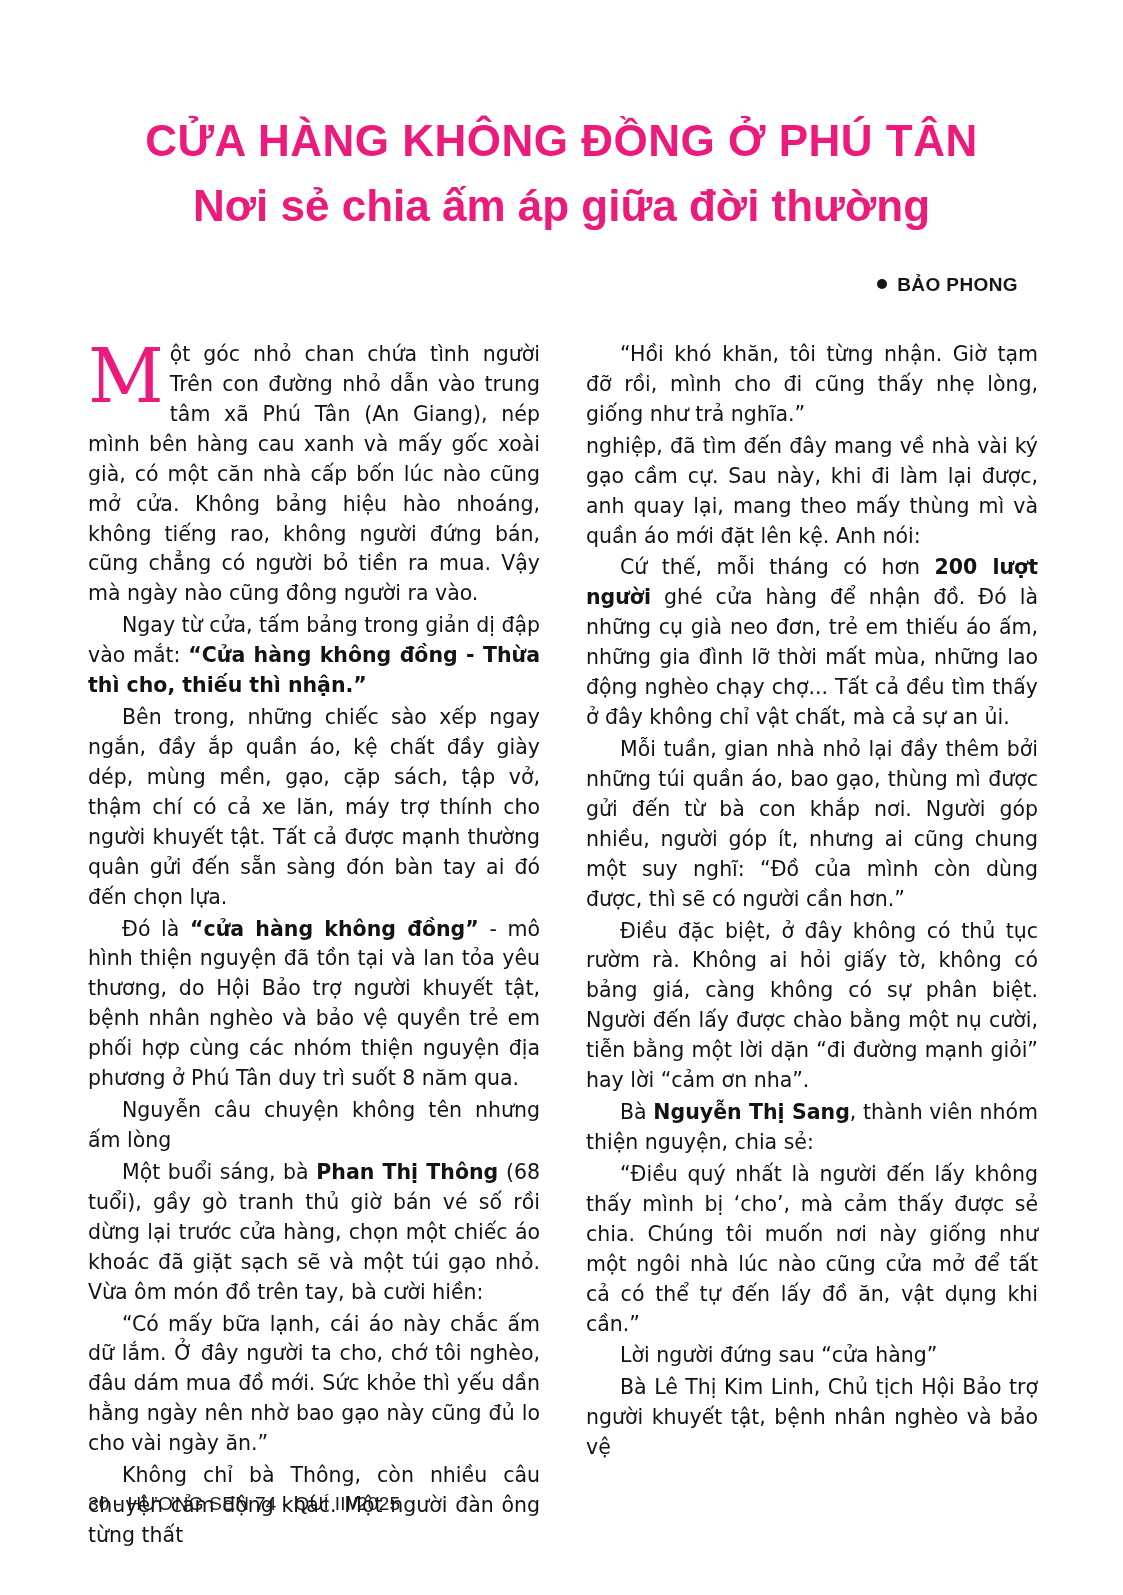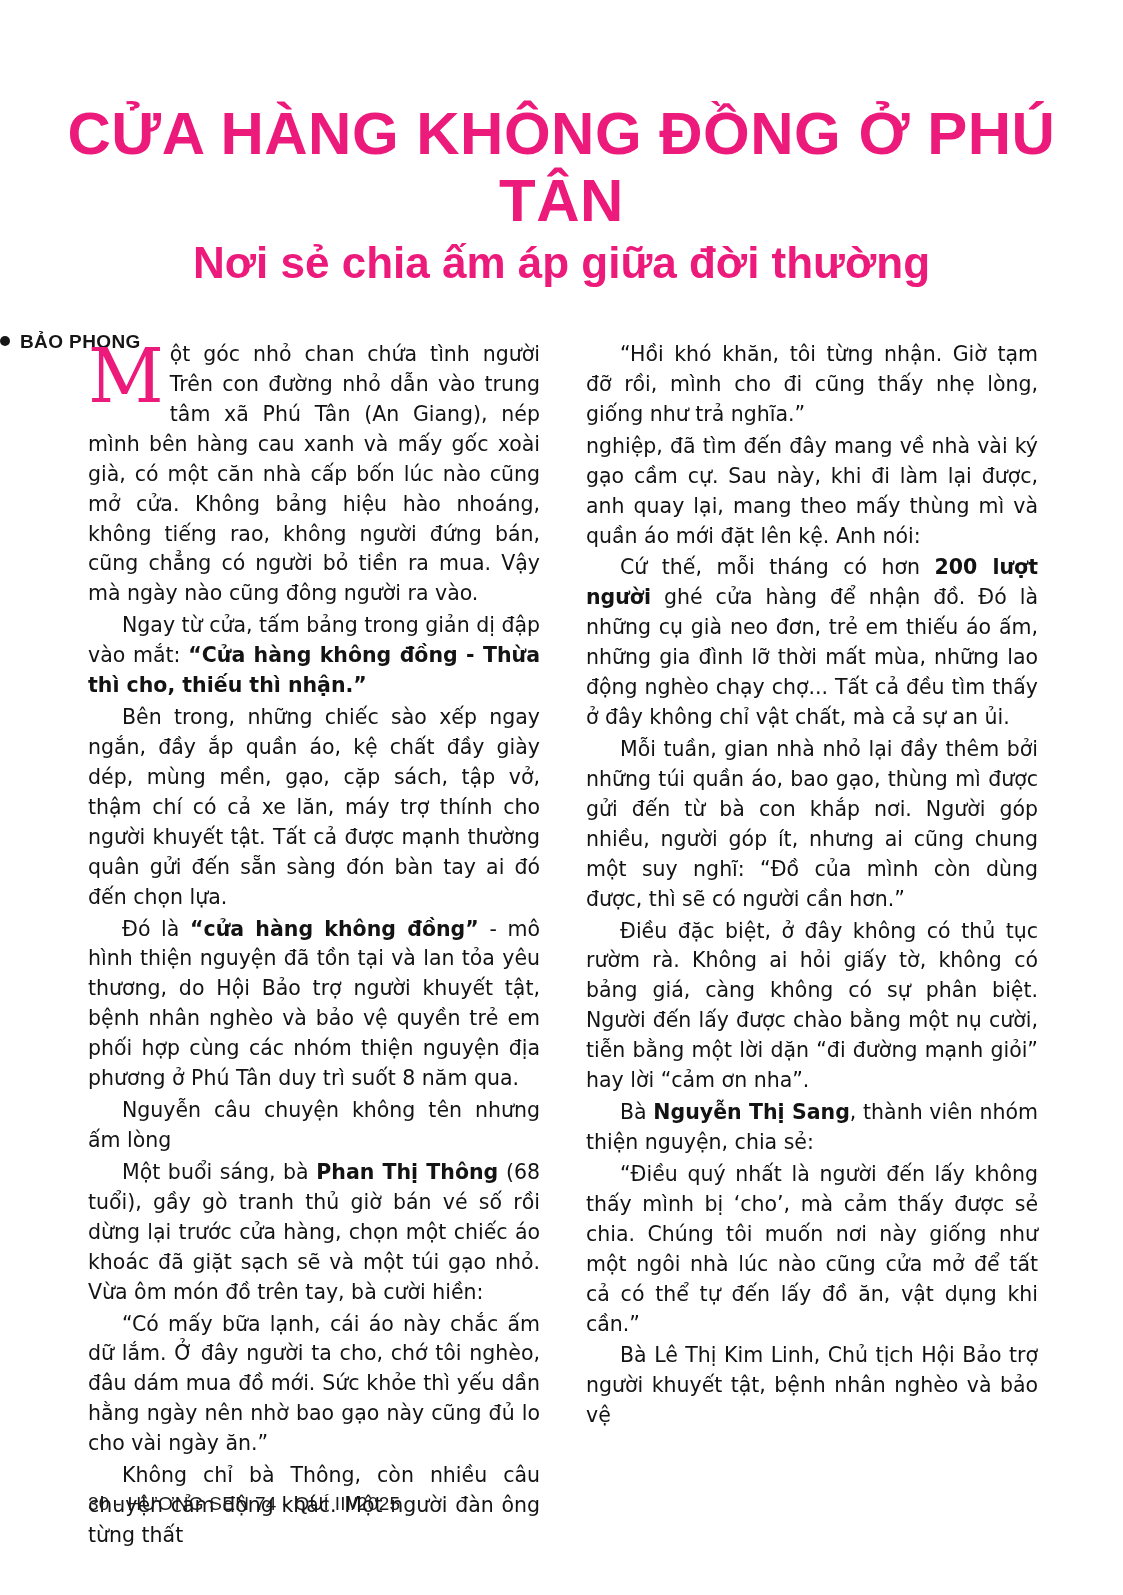--- a/index.html
+++ b/index.html
@@ -23,38 +23,38 @@
     height: 1595px;
     padding: 0;
   }
   .title-block {
     text-align: center;
     padding-top: 100px;
   }
   .title-main {
     font-family: "Liberation Sans", sans-serif;
     font-weight: 700;
-    font-size: 60px;
+    font-size: 44px;
     letter-spacing: 0.5px;
     color: #ec1a7b;
     line-height: 1.12;
-    margin: 0 60px;
+    margin: 16px 60px;
     text-align: center;
   }
   .title-sub {
     font-family: Liberation Sans, sans-serif;
     font-weight: 700;
     font-size: 44px;
     color: #ec1a7b;
     line-height: 1.15;
     margin: 4px 60px 0 60px;
   }
   .byline {
     margin: 42px 105px 0 0;
-    text-align: left;
+    text-align: right;
     font-family: "Liberation Sans", sans-serif;
     font-weight: 700;
     font-size: 19px;
     letter-spacing: 0.4px;
     color: #161616;
   }
   .byline .bullet {
     display: inline-block;
     width: 10px;
     height: 10px;
@@ -172,20 +172,21 @@
       <p class="body">Mỗi tuần, gian nhà nhỏ lại đầy thêm bởi những túi quần áo, bao gạo, thùng mì được gửi đến từ bà con khắp nơi. Người góp nhiều, người góp ít, nhưng ai cũng chung một suy nghĩ: “Đồ của mình còn dùng được, thì sẽ có người cần hơn.”</p>
 
       <p class="body">Điều đặc biệt, ở đây không có thủ tục rườm rà. Không ai hỏi giấy tờ, không có bảng giá, càng không có sự phân biệt. Người đến lấy được chào bằng một nụ cười, tiễn bằng một lời dặn “đi đường mạnh giỏi” hay lời “cảm ơn nha”.</p>
 
       <p class="body">
         <span>Bà </span><b>Nguyễn Thị Sang</b><span>, thành viên nhóm thiện nguyện, chia sẻ:</span>
       </p>
 
       <p class="body">“Điều quý nhất là người đến lấy không thấy mình bị ‘cho’, mà cảm thấy được sẻ chia. Chúng tôi muốn nơi này giống như một ngôi nhà lúc nào cũng cửa mở để tất cả có thể tự đến lấy đồ ăn, vật dụng khi cần.”</p>
 
+      <p class="body">Lời người đứng sau “cửa hàng”</p>
 
       <p class="body">Bà Lê Thị Kim Linh, Chủ tịch Hội Bảo trợ người khuyết tật, bệnh nhân nghèo và bảo vệ</p>
 
     </div>
 
   </div>
 
   <div class="footer">30 - HƯƠNG SEN 74 - QUÍ III/2025</div>
 
 </div>

